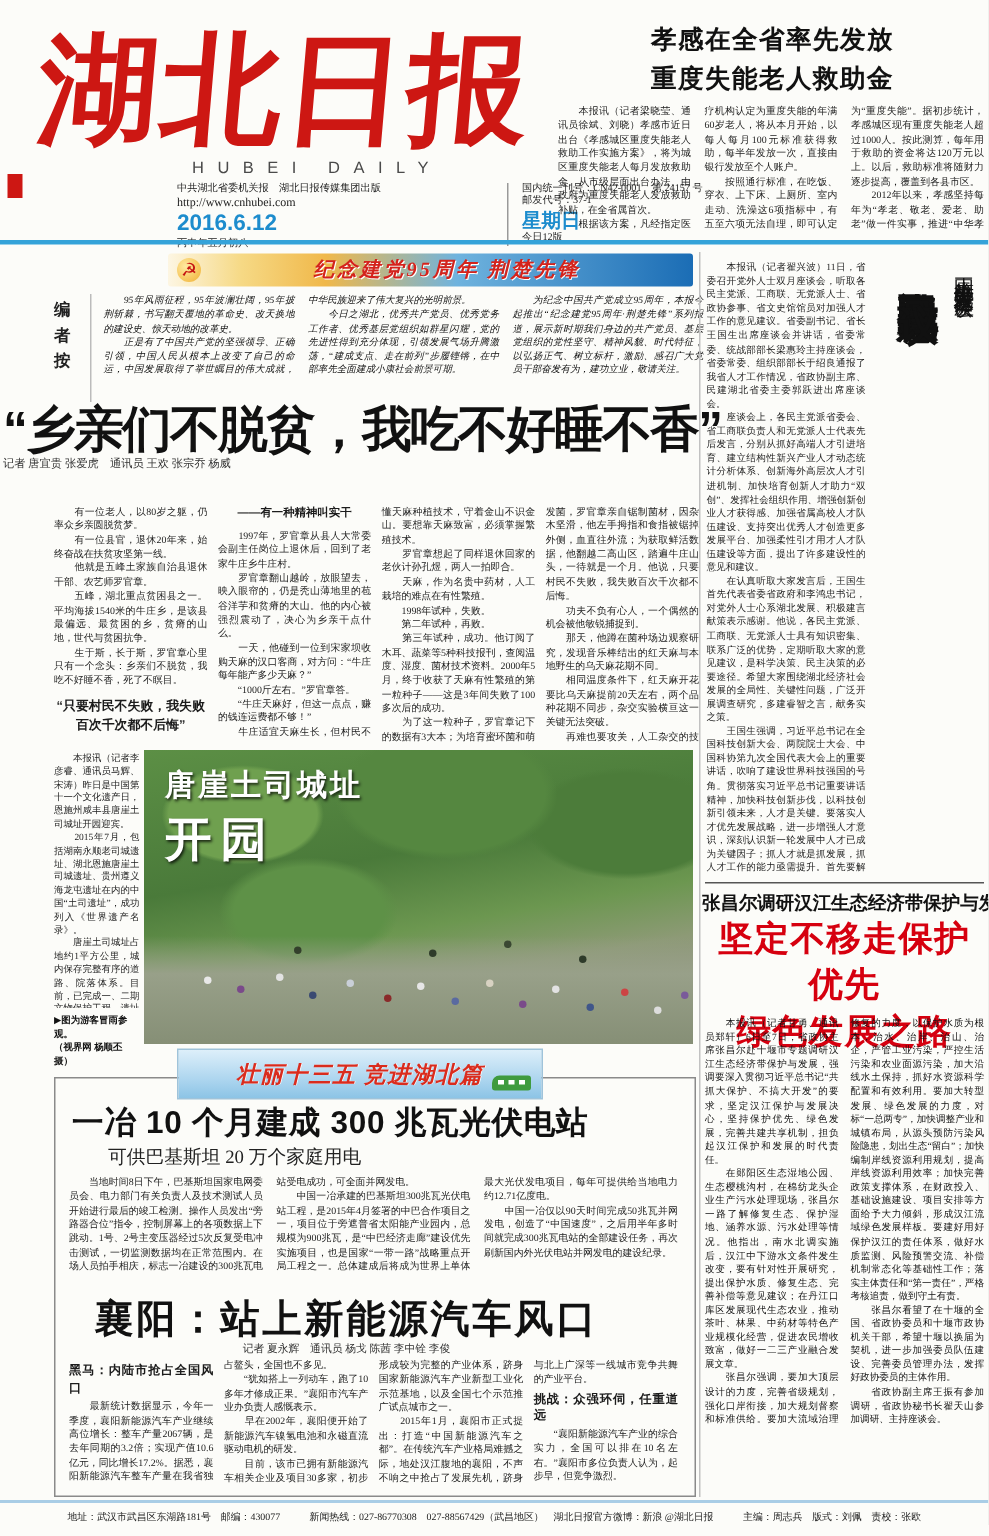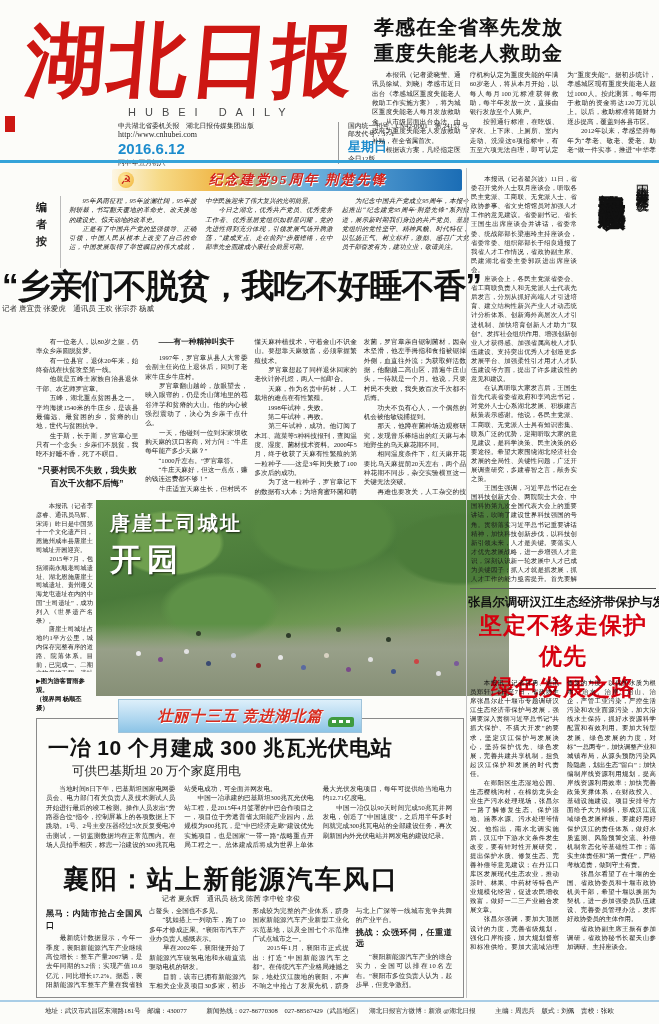--- a/index.html
+++ b/index.html
@@ -19,21 +19,21 @@
   .info-left{left:118px;top:122px;width:212px;text-align:left;line-height:1.25;}
   .info-right{left:338px;top:122px;width:126px;border-left:1px solid #999;padding-left:9px;line-height:1.25;}
   .info-tiny{font-size:6.8px;color:#222;}
   .info-url{font-size:8px;color:#222;}
   .info-date{font-size:15px;font-weight:bold;color:#1d8ccd;font-family:"Liberation Sans",sans-serif;}
   .info-week{font-size:13px;font-weight:bold;color:#1d8ccd;font-family:"Liberation Sans",sans-serif;}
   .edition-mark{left:5px;top:116px;width:10px;height:16px;background:#cd1713;}
   .header-rule{left:0;top:160px;width:659px;height:3px;background:#35a3d9;}
 
   
-  .tr-headline{left:374px;top:14px;width:282px;text-align:left;font-weight:bold;font-size:20px;
+  .tr-headline{left:374px;top:14px;width:282px;text-align:center;font-weight:bold;font-size:17px;
      line-height:26px;font-family:"Liberation Sans",sans-serif;letter-spacing:1px;}
   .tr-body{left:372px;top:70px;width:284px;height:90px;column-count:3;}
 
   
   .banner1{left:112px;top:169px;width:350px;height:22px;border-radius:2px;
      background:linear-gradient(90deg,#fdf6e3 0%,#f6d985 14%,#f0b84a 30%,#6fb3de 55%,#1b6db5 100%);
      display:flex;align-items:center;}
   .emblem{width:16px;height:16px;margin-left:6px;border-radius:50%;
      background:radial-gradient(circle at 35% 35%,#ffe9a0,#f0b132);color:#c51210;font-size:12px;
      line-height:16px;text-align:center;font-family:"DejaVu Sans",sans-serif;}
@@ -59,21 +59,21 @@
 
   
   .ty-body{left:36px;top:502px;width:57px;height:170px;font-size:6.3px;line-height:1.4;}
   .ty-caption{left:36px;top:676px;width:57px;font-size:6.3px;font-weight:bold;line-height:1.45;}
   .photo{left:96px;top:500px;width:366px;height:196px;overflow:hidden;
      background:
        radial-gradient(90px 55px at 18% 22%,#6fa04f 0 55%,transparent 60%),
        radial-gradient(120px 70px at 55% 15%,#558740 0 55%,transparent 62%),
        radial-gradient(110px 60px at 88% 25%,#4c7c3a 0 55%,transparent 62%),
        radial-gradient(100px 60px at 30% 55%,#5e9147 0 50%,transparent 60%),
-       linear-gradient(170deg,#5c8f45 0%,#4a7a3a 38%,#6c9750 58%,#8d9a76 72%,#8f947c 84%,#7f8a70 100%); padding-left: 47px;}
+       linear-gradient(170deg,#5c8f45 0%,#4a7a3a 38%,#6c9750 58%,#8d9a76 72%,#8f947c 84%,#7f8a70 100%);}
   .photo .crowd{position:absolute;left:0;bottom:0;width:100%;height:72px;
      background:linear-gradient(180deg,rgba(140,150,120,0) 0%,#98a089 35%,#868f76 100%);}
   .dots{position:absolute;left:40px;bottom:40px;width:5px;height:5px;border-radius:50%;background:#e8e8e8;
      box-shadow:22px 6px 0 #7a4a8a,48px -2px 0 #e2e2e2,70px 10px 0 #3a4a72,95px 2px 0 #c9cfd8,
        120px 12px 0 #8a2a2a,142px 4px 0 #e6e6e6,165px 14px 0 #5a6aa0,188px 2px 0 #d8d2c2,
        210px 16px 0 #7a4a8a,232px 6px 0 #e2e2e2,255px 18px 0 #40568a,278px 8px 0 #c44,
        300px 20px 0 #ddd,318px 10px 0 #7a5a9a,150px -18px 0 #2e3b2a,60px -20px 0 #33402c,
        250px -14px 0 #2e3b2a,200px -24px 0 #3a4832;}
   .photo-overlay{position:absolute;left:14px;top:10px;color:#fff;font-weight:bold;
      font-family:"Liberation Sans",sans-serif;text-shadow:1px 1px 2px rgba(0,0,0,.75);}

